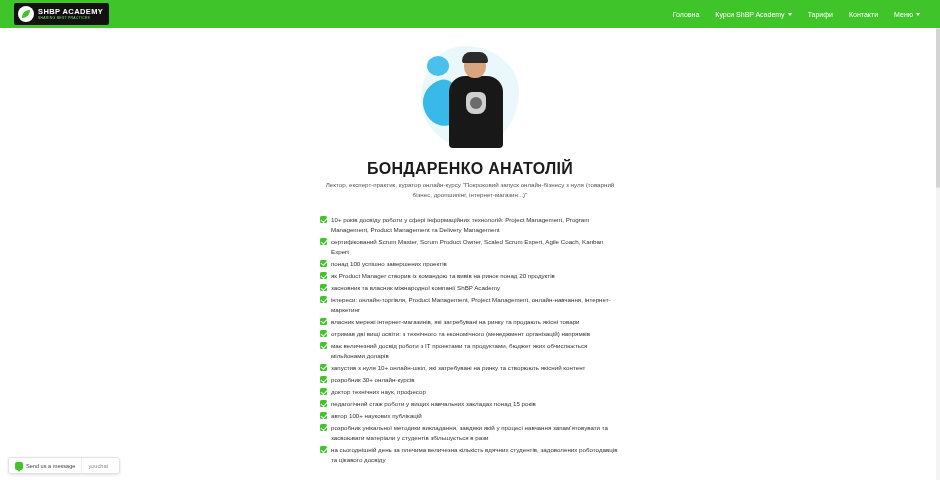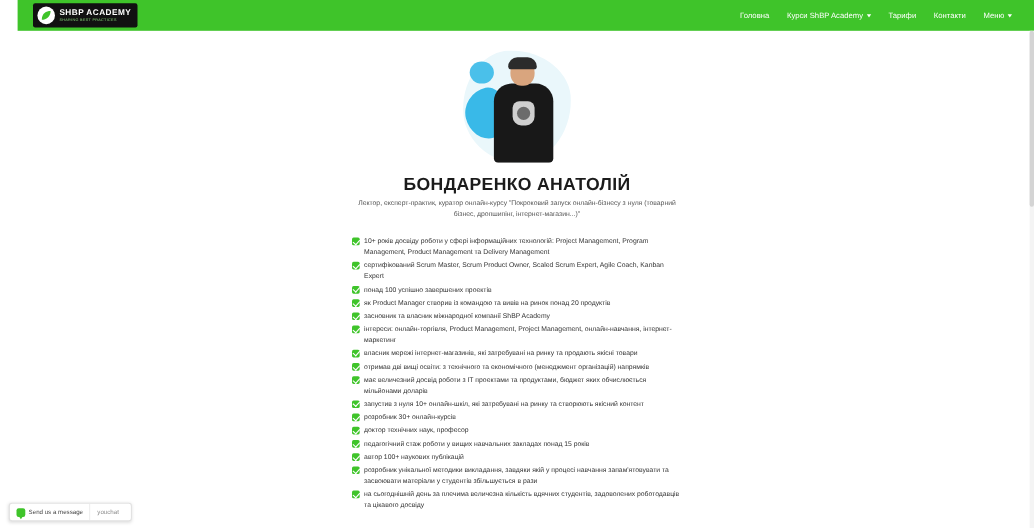--- a/index.html
+++ b/index.html
@@ -6,21 +6,21 @@
   html, body {
     width: 940px; height: 480px;
     background: #ffffff;
     font-family: "Liberation Sans", sans-serif;
     overflow: hidden;
   }
   .page { position: relative; width: 940px; height: 480px; background: #fff; }
 
   
   .header {
-    position: absolute; top: 0; left: 16px; right: 0;
+    position: absolute; top: 0; left: 0; right: 0;
     height: 28px;
     background: #3fc42a;
     display: flex; align-items: center;
     padding: 0 14px;
   }
   .logo-box {
     display: flex; align-items: center;
     background: #111; color: #fff;
     height: 22px; padding: 2px 6px 2px 4px;
     border-radius: 2px;

